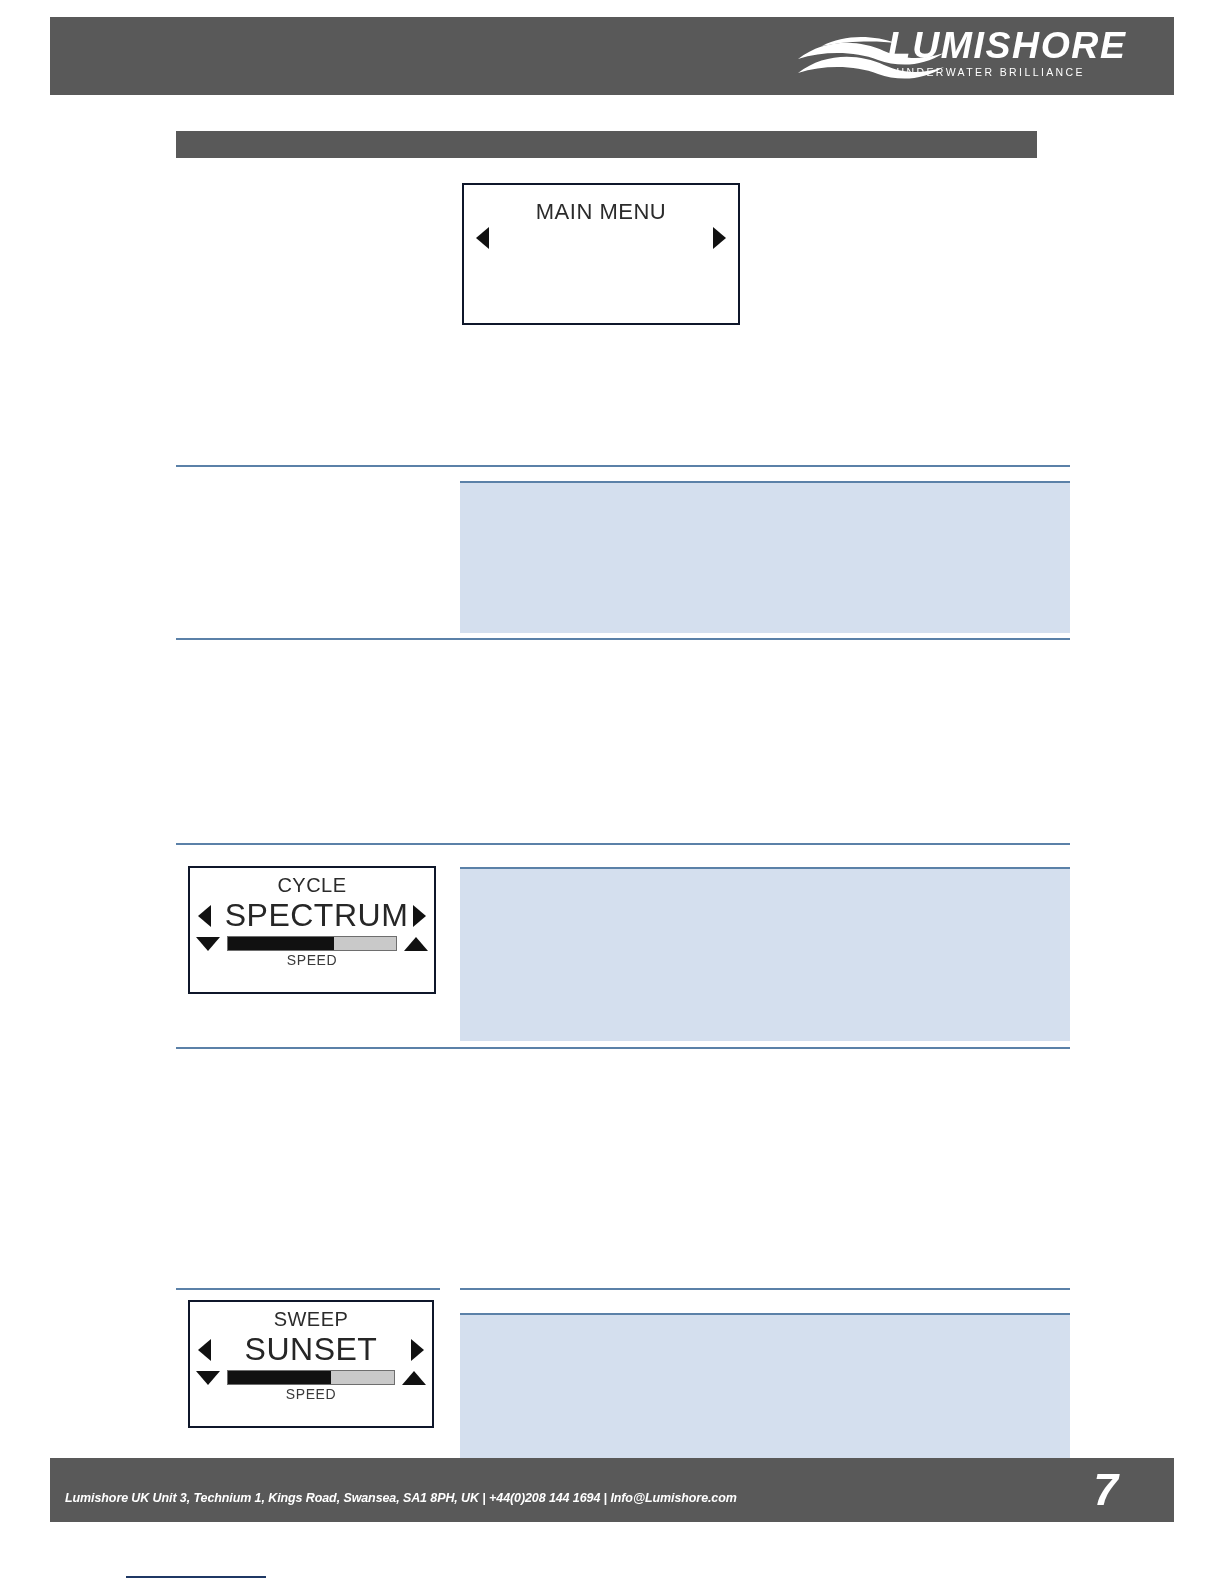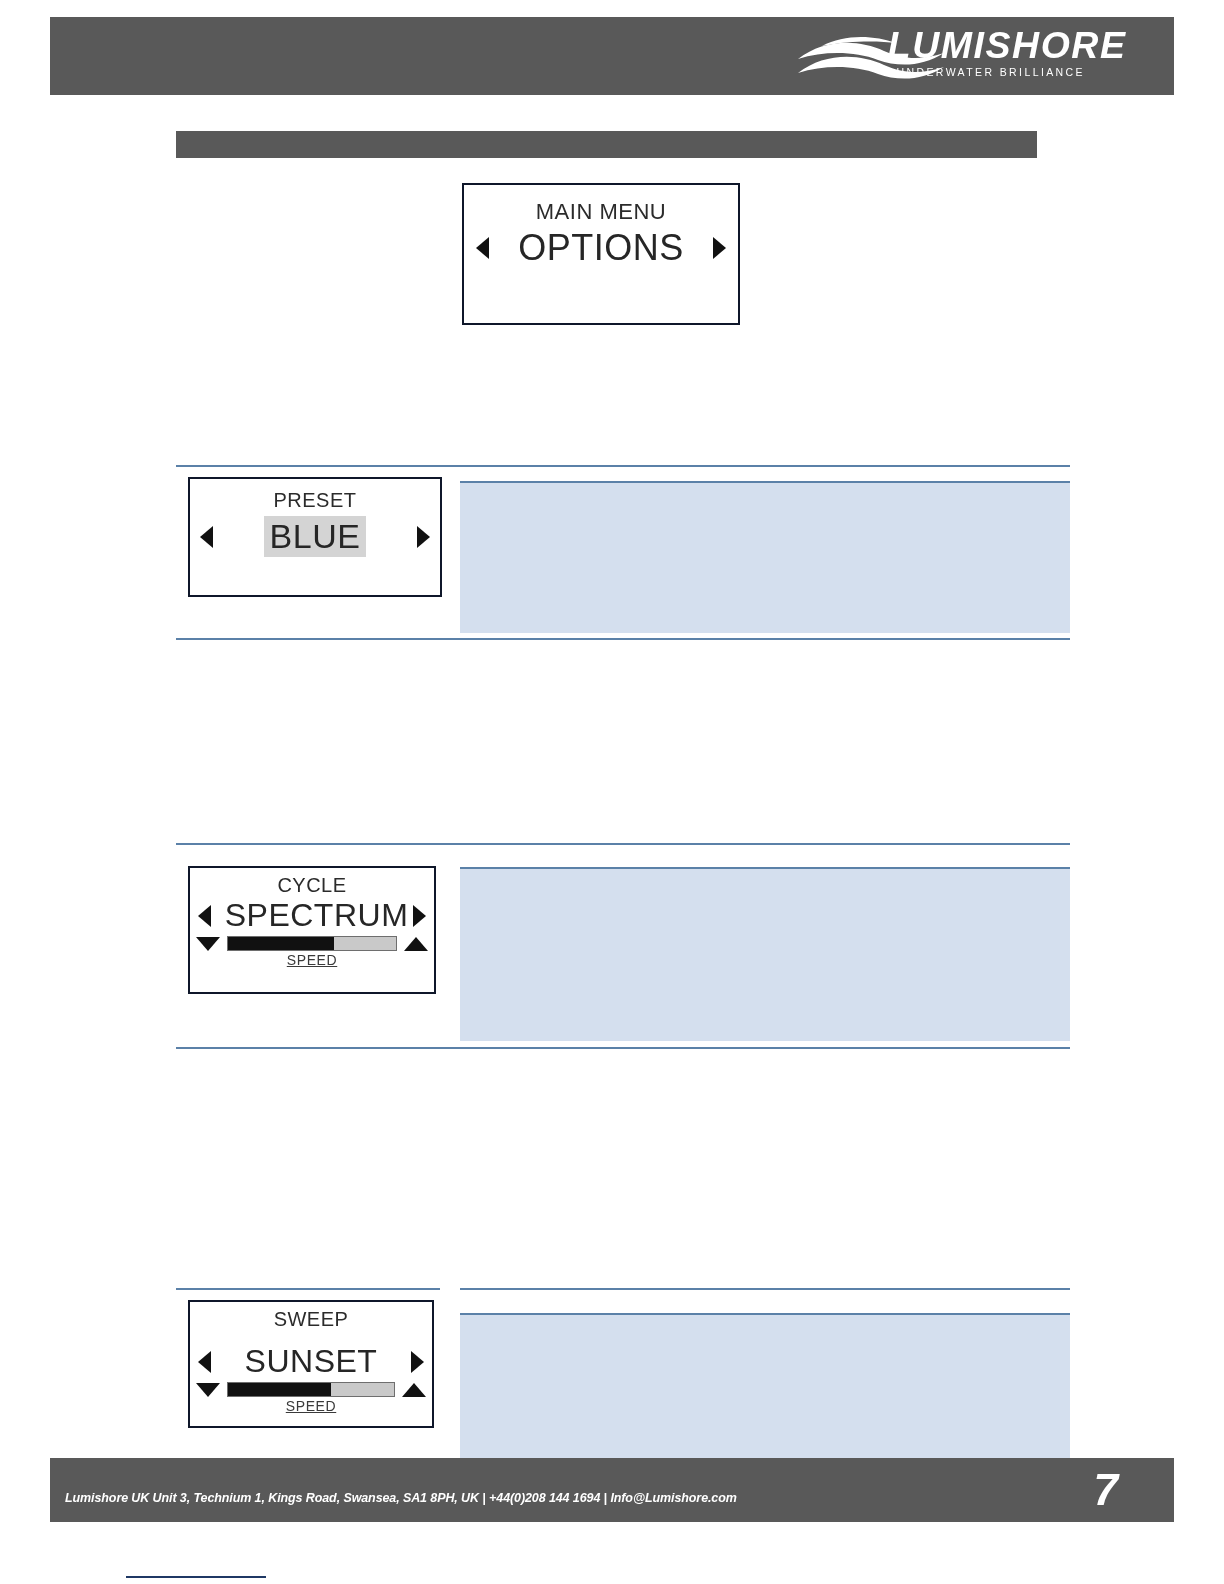--- a/index.html
+++ b/index.html
@@ -146,21 +146,21 @@
   #row-cycle{top:658px;height:215px;}
   #panel-cycle{top:12px;width:248px;height:128px;margin-top:11px;}
   #panel-cycle .lcd-title{margin-top:6px;font-size:20px;}
   #panel-cycle .lcd-row{margin-top:0px;padding:0 8px;}
   #panel-cycle .lcd-value{font-size:32px;padding-left:9px;}
 
   
   #row-sweep{top:888px;height:195px;}
   #panel-sweep{top:12px;width:246px;height:128px;}
   #panel-sweep .lcd-title{margin-top:6px;font-size:20px;}
-  #panel-sweep .lcd-row{margin-top:12px;padding:0 8px;}
+  #panel-sweep .lcd-row{margin-top:0px;padding:0 8px;}
   #panel-sweep .lcd-value{font-size:32px;}
 
   
   .speed-wrap{
     display:flex;align-items:center;justify-content:space-between;
     padding:0 6px;margin-top:2px;
   }
   .speed-track{
     flex:1 1 auto;margin:0 7px;height:15px;
     border:1px solid #6e6e6e;
@@ -168,21 +168,20 @@
     position:relative;box-sizing:border-box;
   }
   .speed-fill{
     position:absolute;left:0;top:0;height:100%;
     background:#111111;
   }
   .speed-label{
     text-align:center;font-size:14px;color:#3a3a3a;
     letter-spacing:0.6px;margin-top:1px;
     font-family:"Liberation Sans", sans-serif;
-    text-decoration:underline;
   }
 
   
   .footer-bar{
     position:absolute;left:50px;top:1458px;width:1124px;height:64px;
     background:#595959;
   }
   .footer-lines{
     position:absolute;left:15px;top:0;width:900px;height:80px;
     display:flex;flex-direction:column;justify-content:center;
@@ -223,40 +222,31 @@
 </div>
 
 <div class="section-bar">
   <div class="section-bar-label"></div>
 </div>
 
 <div class="lcd" id="main-menu-panel">
   <div class="lcd-title">MAIN MENU</div>
   <div class="lcd-row">
     <span class="arrow-l"></span>
-    <span class="lcd-value">OPTIONS</span>
     <span class="arrow-r"></span>
   </div>
 </div>
 
 <div class="doc-table">
 
   <div class="trow" id="row-preset">
     <div class="rule rule-full" style="top:0;"></div>
     <div class="rule rule-right" style="top:16px;"></div>
     <div class="cell-blue" style="top:18px;height:150px;">
       <div class="cell-blue-text"></div>
-    </div>
-    <div class="lcd panel-holder" id="panel-preset">
-      <div class="lcd-title">PRESET</div>
-      <div class="lcd-row">
-        <span class="arrow-l"></span>
-        <span class="lcd-value highlight">BLUE</span>
-        <span class="arrow-r"></span>
-      </div>
     </div>
     <div class="rule rule-full" style="top:173px;"></div>
   </div>
 
   <div class="trow" id="row-cycle">
     <div class="rule rule-full" style="top:0;"></div>
     <div class="rule rule-right" style="top:24px;"></div>
     <div class="cell-blue" style="top:26px;height:172px;">
       <div class="cell-blue-text"></div>
     </div>

